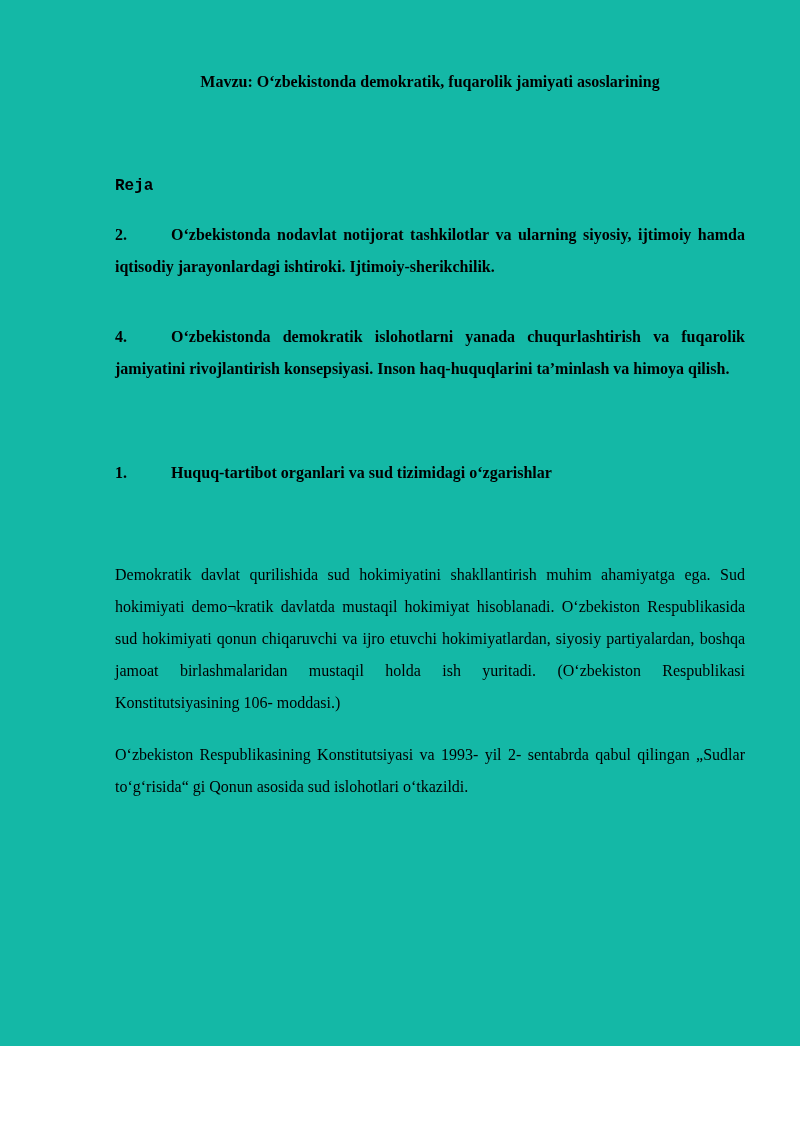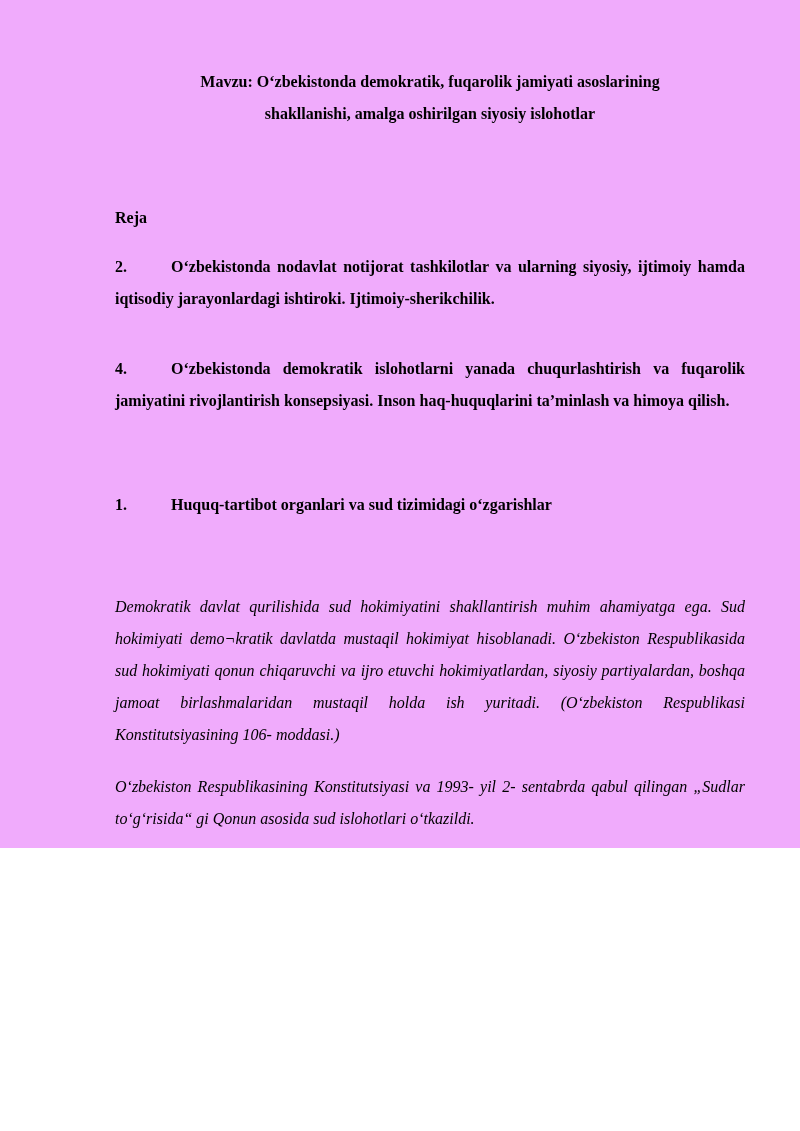--- a/index.html
+++ b/index.html
@@ -3,42 +3,43 @@
 <meta charset="utf-8">
 <style>
   html, body {
     margin: 0;
     padding: 0;
     background: #ffffff;
   }
   .page {
     position: relative;
     width: 800px;
-    height: 848px;
-    background: #f0abfc;
+    height: 1046px;
+    background: #14b8a6;
     color: #000000;
     font-family: "Liberation Serif", "DejaVu Serif", serif;
     font-size: 16px;
     overflow: hidden;
     box-sizing: border-box;
     padding: 66px 55px 0 115px;
   }
   .content {
     width: 630px;
   }
   .doc-title {
     font-weight: bold;
     text-align: center;
     line-height: 32px;
     margin: 0 0 72px 0;
   }
   .reja {
     font-weight: bold;
     line-height: 32px;
     margin: 0 0 17px 0;
+    font-family: Liberation Mono, monospace;
   }
   p.list-item {
     font-weight: bold;
     text-align: justify;
     line-height: 32px;
     margin: 0 0 19px 0;
   }
   p.list-item.last {
     margin-bottom: 72px;
     margin-top: 38px;
@@ -51,32 +52,30 @@
   .section-heading {
     font-weight: bold;
     line-height: 32px;
     margin: 0 0 70px 0;
   }
   p.body-para {
     font-weight: normal;
     text-align: justify;
     line-height: 32px;
     margin: 0 0 20px 0;
-    font-style: italic;
   }
 </style>
 </head>
 <body>
 
 <div class="page">
   <div class="content">
 
     <div class="doc-title">
       <div>Mavzu: O‘zbekistonda demokratik, fuqarolik jamiyati asoslarining</div>
-      <div>shakllanishi, amalga oshirilgan siyosiy islohotlar</div>
     </div>
 
     <div class="reja">Reja</div>
 
 
     <p class="list-item">
       <span class="num">2.</span><span>O‘zbekistonda nodavlat notijorat tashkilotlar va ularning siyosiy, ijtimoiy hamda iqtisodiy jarayonlardagi ishtiroki. Ijtimoiy-sherikchilik.</span>
     </p>
 
 

